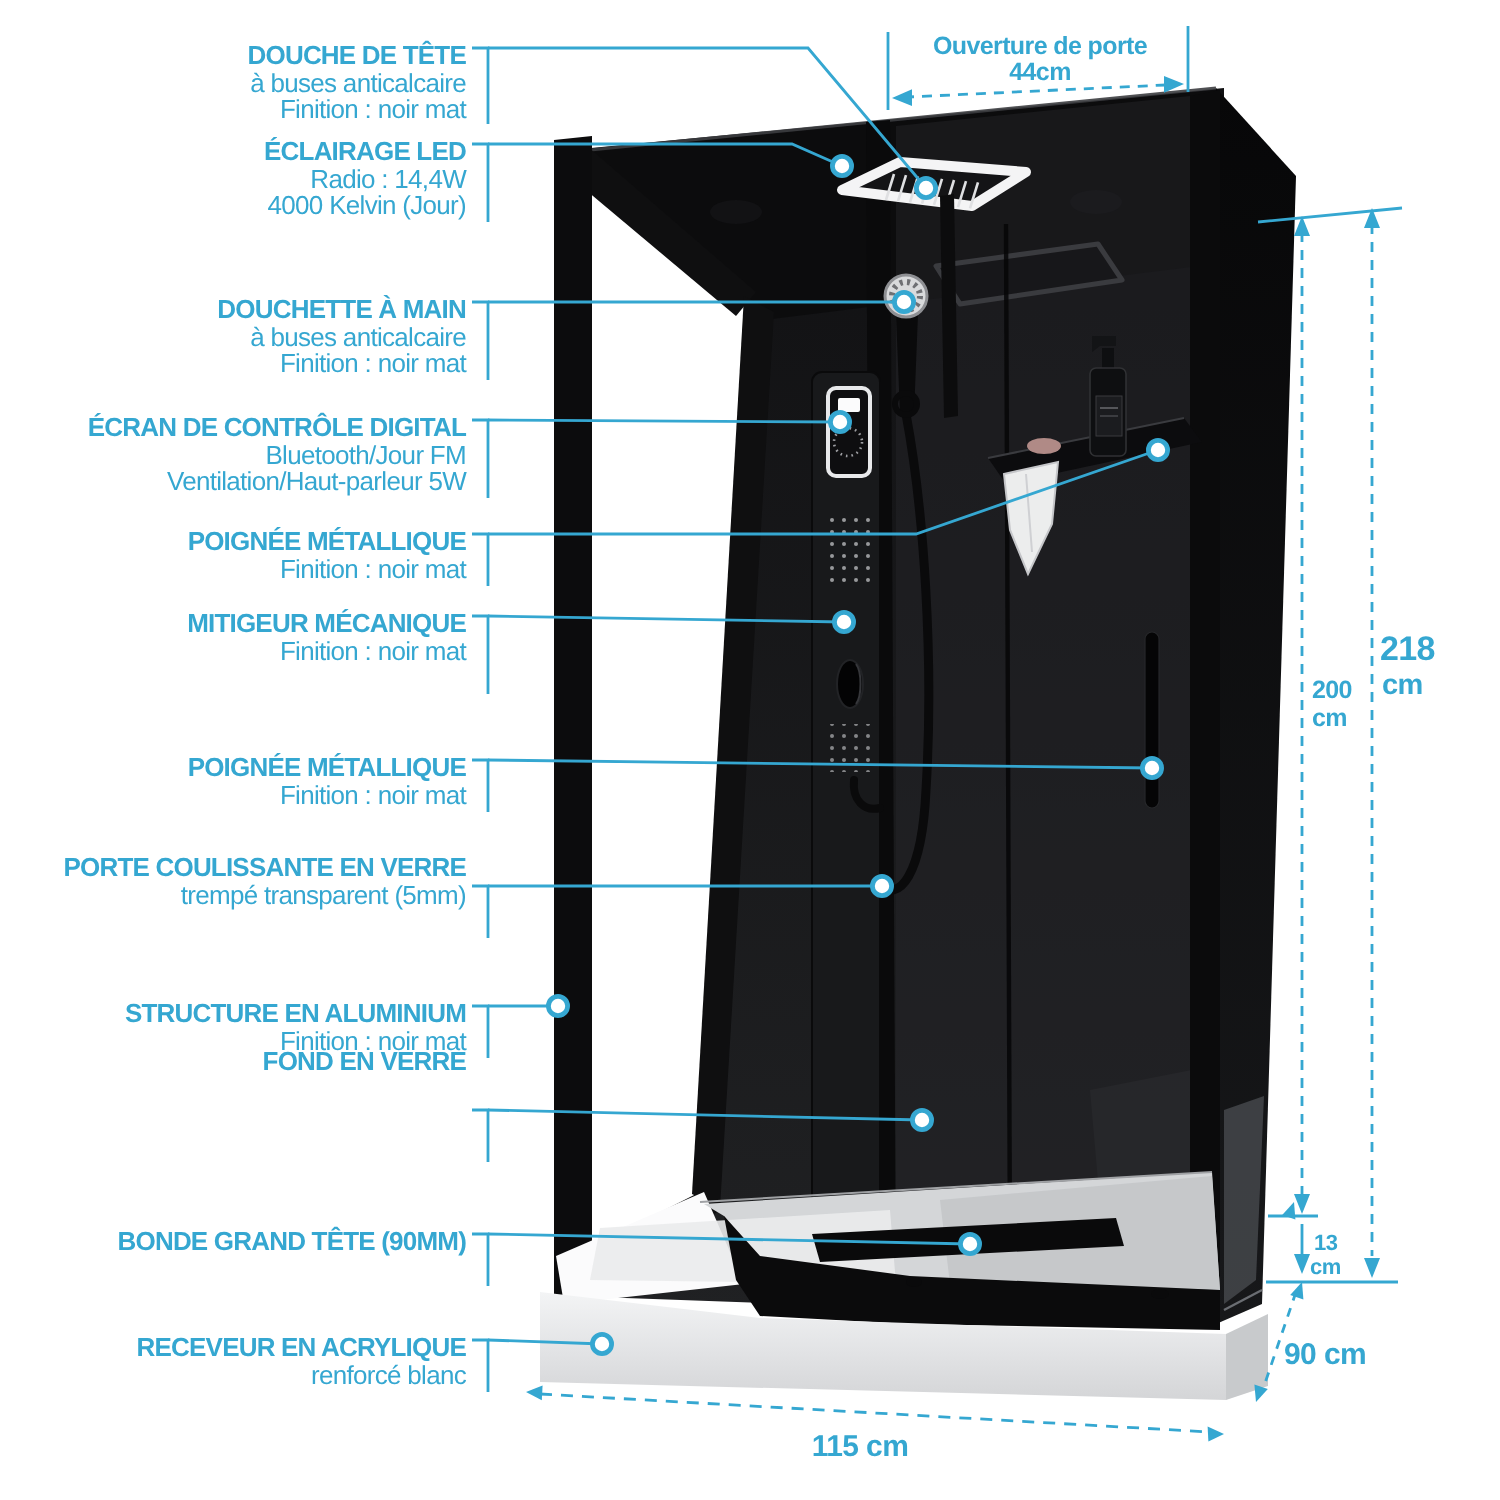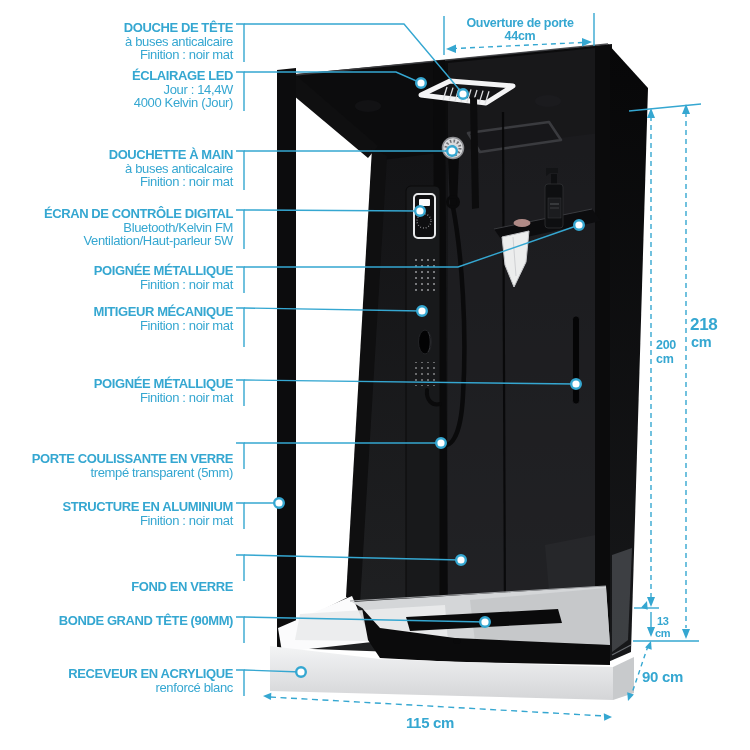--- a/index.html
+++ b/index.html
@@ -232,54 +232,54 @@
 </svg>
 
 <div class="labels-layer">
   <div class="callout-label" style="top:21px">
     <span class="t">DOUCHE DE TÊTE</span>
     <span class="s">à buses anticalcaire</span>
     <span class="s">Finition : noir mat</span>
   </div>
   <div class="callout-label" style="top:69px">
     <span class="t">ÉCLAIRAGE LED</span>
-    <span class="s">Jour : 14,4W</span>
+    <span class="s">Radio : 14,4W</span>
     <span class="s">4000 Kelvin (Jour)</span>
   </div>
   <div class="callout-label" style="top:148px">
     <span class="t">DOUCHETTE À MAIN</span>
     <span class="s">à buses anticalcaire</span>
     <span class="s">Finition : noir mat</span>
   </div>
   <div class="callout-label" style="top:207px">
     <span class="t">ÉCRAN DE CONTRÔLE DIGITAL</span>
-    <span class="s">Bluetooth/Kelvin FM</span>
+    <span class="s">Bluetooth/Jour FM</span>
     <span class="s">Ventilation/Haut-parleur 5W</span>
   </div>
   <div class="callout-label" style="top:264px">
     <span class="t">POIGNÉE MÉTALLIQUE</span>
     <span class="s">Finition : noir mat</span>
   </div>
   <div class="callout-label" style="top:305px">
     <span class="t">MITIGEUR MÉCANIQUE</span>
     <span class="s">Finition : noir mat</span>
   </div>
   <div class="callout-label" style="top:377px">
     <span class="t">POIGNÉE MÉTALLIQUE</span>
     <span class="s">Finition : noir mat</span>
   </div>
-  <div class="callout-label" style="top:452px">
+  <div class="callout-label" style="top:427px">
     <span class="t">PORTE COULISSANTE EN VERRE</span>
     <span class="s">trempé transparent (5mm)</span>
   </div>
   <div class="callout-label" style="top:500px">
     <span class="t">STRUCTURE EN ALUMINIUM</span>
     <span class="s">Finition : noir mat</span>
   </div>
-  <div class="callout-label" style="top:580px">
+  <div class="callout-label" style="top:524px">
     <span class="t">FOND EN VERRE</span>
   </div>
   <div class="callout-label" style="top:614px">
     <span class="t">BONDE GRAND TÊTE (90MM)</span>
   </div>
   <div class="callout-label" style="top:667px">
     <span class="t">RECEVEUR EN ACRYLIQUE</span>
     <span class="s">renforcé blanc</span>
   </div>
 </div>

